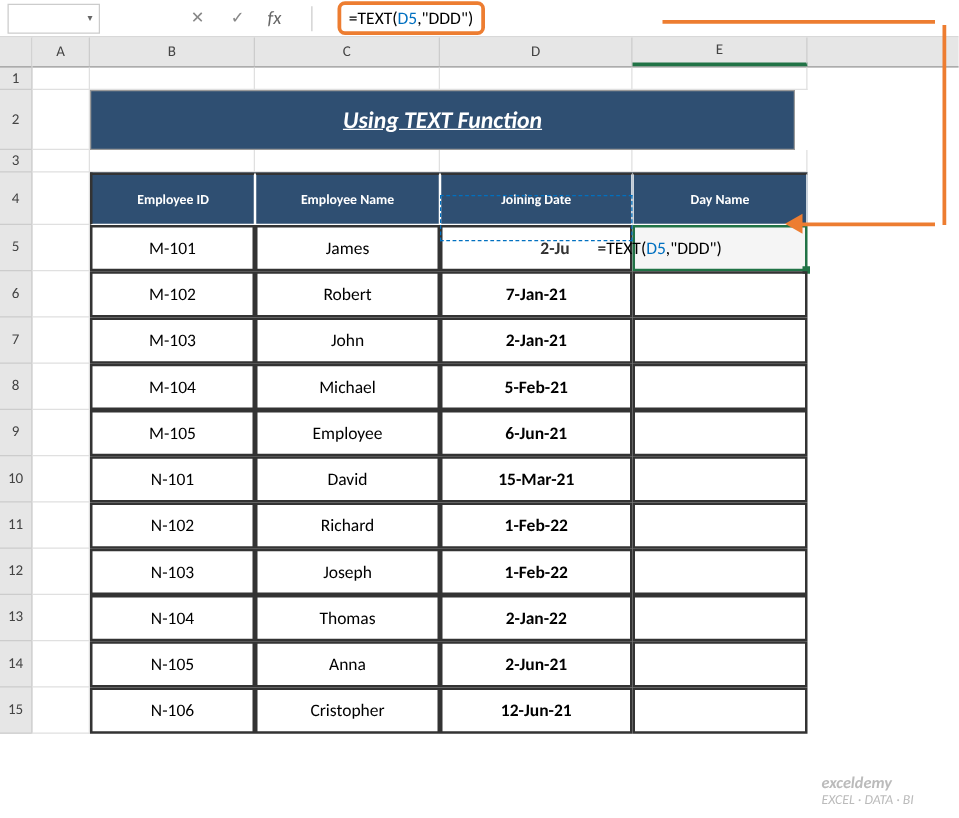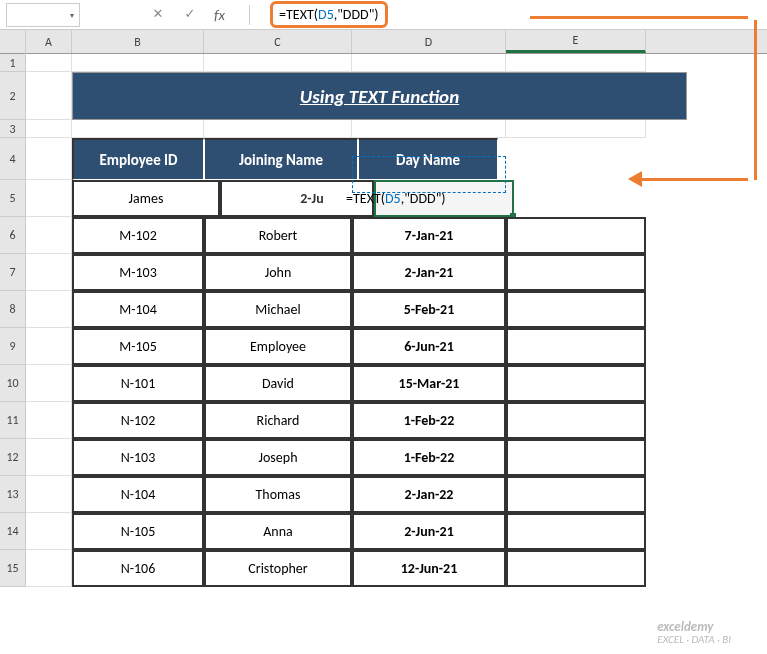--- a/index.html
+++ b/index.html
@@ -37,21 +37,21 @@
     
     .cells { position: relative; }
     .cell-row { display: flex; }
     .cell { border-right: 1px solid #e0e0e0; border-bottom: 1px solid #e0e0e0; height: 37px; display: flex; align-items: center; justify-content: center; overflow: hidden; position: relative; }
     .cell.r1 { height: 18px; }
     .cell.r2 { height: 48px; }
     .cell.r3 { height: 18px; }
     .cell.r4 { height: 42px; }
     
     .title-cell { background: #2f4f72; color: #fff; font-weight: bold; font-size: 19px; text-decoration: underline; font-style: italic; border: 1px solid #999; }
-    .header-cell { background: #2f4f72; color: #fff; font-weight: bold; font-size: 15px; border: 1px solid #fff; text-align: center; }
+    .header-cell { background: #2f4f72; color: #fff; font-weight: bold; font-size: 11px; border: 1px solid #fff; text-align: center; }
     .data-cell { border: 2px solid #333; font-size: 14px; }
     .data-cell.bold { font-weight: bold; text-align: center; }
     .table-border-top { border-top: 2px solid #333; }
     .table-border-left { border-left: 2px solid #333; }
     
     .selected-cell { border: 2px solid #217346 !important; background: #f5f5f5; position: relative; }
     .partial-date { color: #333; padding-left: 30px; }
     .inline-formula { font-family: Calibri; display: flex; gap: 0; }
     .sel-handle { position: absolute; width: 6px; height: 6px; background: #217346; bottom: -4px; right: -4px; }
     
@@ -120,40 +120,42 @@
       <div class="cell-row">
         <div class="cell col-A r1"></div>
         <div class="cell col-B r1"></div>
         <div class="cell col-C r1"></div>
         <div class="cell col-D r1"></div>
         <div class="cell col-E r1"></div>
       </div>
 
       <div class="cell-row">
         <div class="cell col-A r2"></div>
-        <div class="cell r2 title-cell" style="width: 615px;">Using TEXT Function</div>
+        <div class="cell r2 title-cell" style="width: 564px;">Using TEXT Function</div>
       </div>
 
       <div class="cell-row">
         <div class="cell col-A r3"></div>
         <div class="cell col-B r3"></div>
         <div class="cell col-C r3"></div>
         <div class="cell col-D r3"></div>
         <div class="cell col-E r3"></div>
       </div>
 
       <div class="cell-row">
         <div class="cell col-A r4"></div>
         <div class="cell col-B r4 header-cell table-border-left table-border-top">Employee ID</div>
-        <div class="cell col-D r4 header-cell table-border-top">Joining Name</div>
+        <div class="cell col-C r4 header-cell table-border-top">Employee Name</div>
+        <div class="cell col-D r4 header-cell table-border-top">Joining Date</div>
         <div class="cell col-E r4 header-cell table-border-top">Day Name</div>
       </div>
 
       <div class="cell-row">
         <div class="cell col-A"></div>
+        <div class="cell col-B data-cell table-border-left">M-101</div>
         <div class="cell col-C data-cell">James</div>
         <div class="cell col-D data-cell bold">
             <span class="partial-date">2-Ju</span>
           </div>
         <div class="cell col-E data-cell selected-cell" style="justify-content:flex-start;padding-left:0;overflow:visible;">
           <span class="inline-formula" style="position:absolute;left:-30px;background:transparent;">
               <span>=TEXT(</span>
               <span class="formula-cellref">D5</span>
               <span>,"DDD")</span>
             </span>

